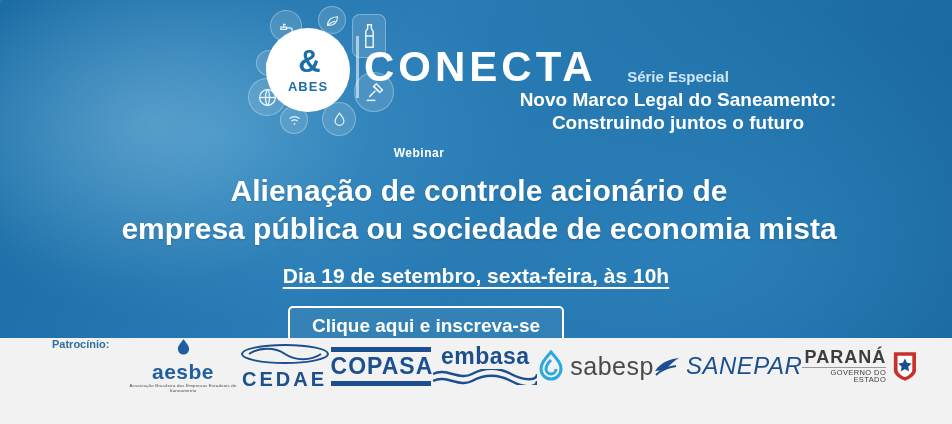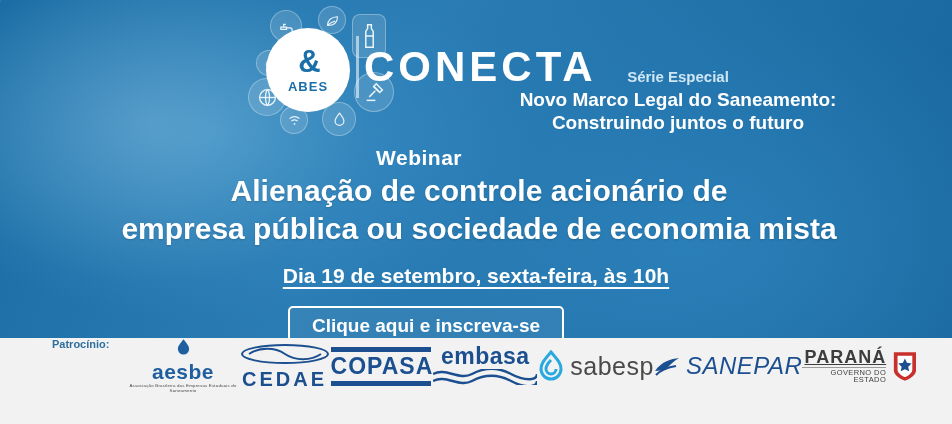--- a/index.html
+++ b/index.html
@@ -73,21 +73,21 @@
   }
   .marco {
     position: absolute; left: 404px; top: 88px; width: 548px;
     text-align: center; color: #ffffff; font-size: 19px; font-weight: bold;
     line-height: 1.22;
   }
 
   
   .webinar {
     position: absolute; left: 0; top: 146px; width: 824px;
-    text-align: center; color: #ffffff; font-size: 21px; font-weight: bold;
+    text-align: center; color: #ffffff; font-size: 12px; font-weight: bold;
     letter-spacing: 0.5px;
     padding-left: 14px;
   }
   .title {
     position: absolute; left: 3px; top: 172px; width: 952px;
     text-align: center; color: #ffffff; font-weight: bold;
     font-size: 30px; line-height: 1.28;
     text-shadow: 0 1px 2px rgba(0,0,0,0.18);
   }
   .date {
@@ -146,21 +146,21 @@
   .sabesp .nm { font-size: 25px; color: #4a4a4a; letter-spacing: 0.5px; }
 
   
   .sanepar { display: flex; align-items: center; gap: 6px; }
   .sanepar .swoosh { width: 26px; height: 22px; }
   .sanepar .nm { font-size: 24px; font-weight: normal; font-style: italic; color: #1b4f8f; letter-spacing: 0.5px; }
 
   
   .parana { display: flex; align-items: center; gap: 6px; }
   .parana .txt { text-align: right; line-height: 1.05; }
-  .parana .nm { font-size: 18px; font-weight: bold; color: #3d3d3d; letter-spacing: 1px; text-decoration: underline; }
+  .parana .nm { font-size: 18px; font-weight: bold; color: #3d3d3d; letter-spacing: 1px; }
   .parana .sub { font-size: 7.5px; color: #3d3d3d; letter-spacing: 0.4px; border-top: 1px solid #9a9a9a; padding-top: 1px; }
   .parana .shield { width: 28px; height: 34px; }
 </style>
 </head>
 <body>
 
 <div class="banner">
   <div class="streaks"></div>
   <div class="glow-left"></div>
 

